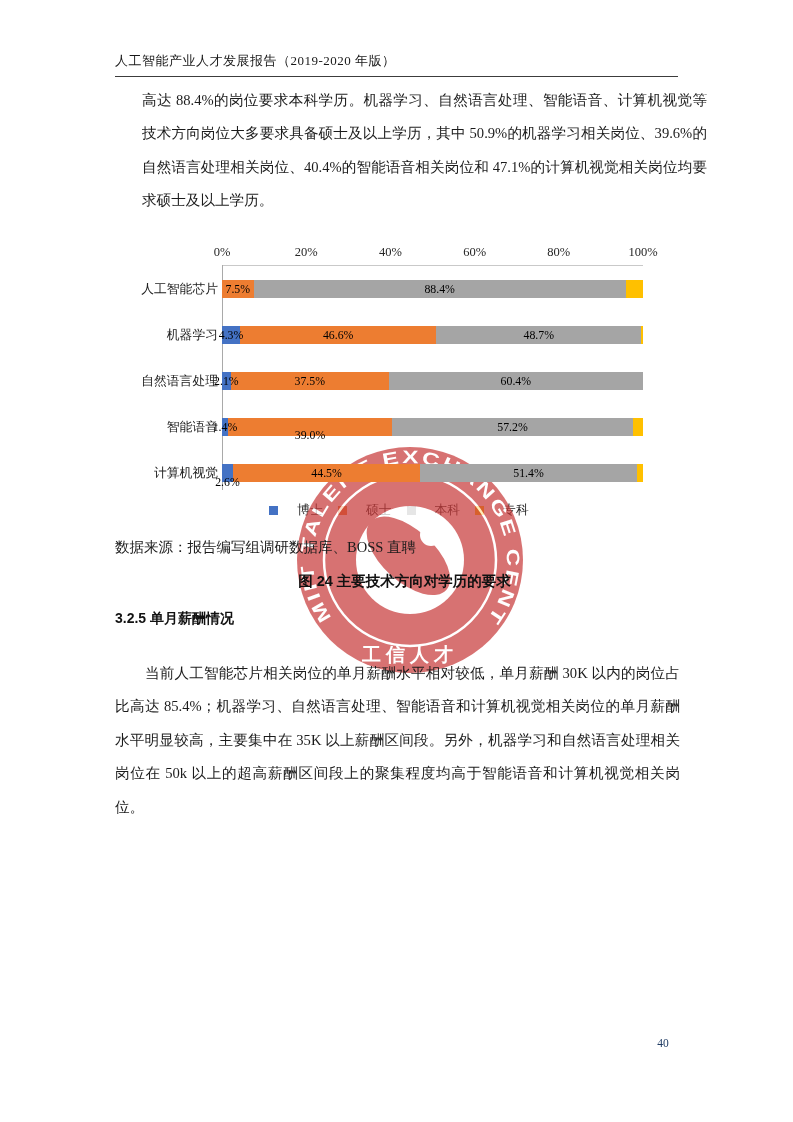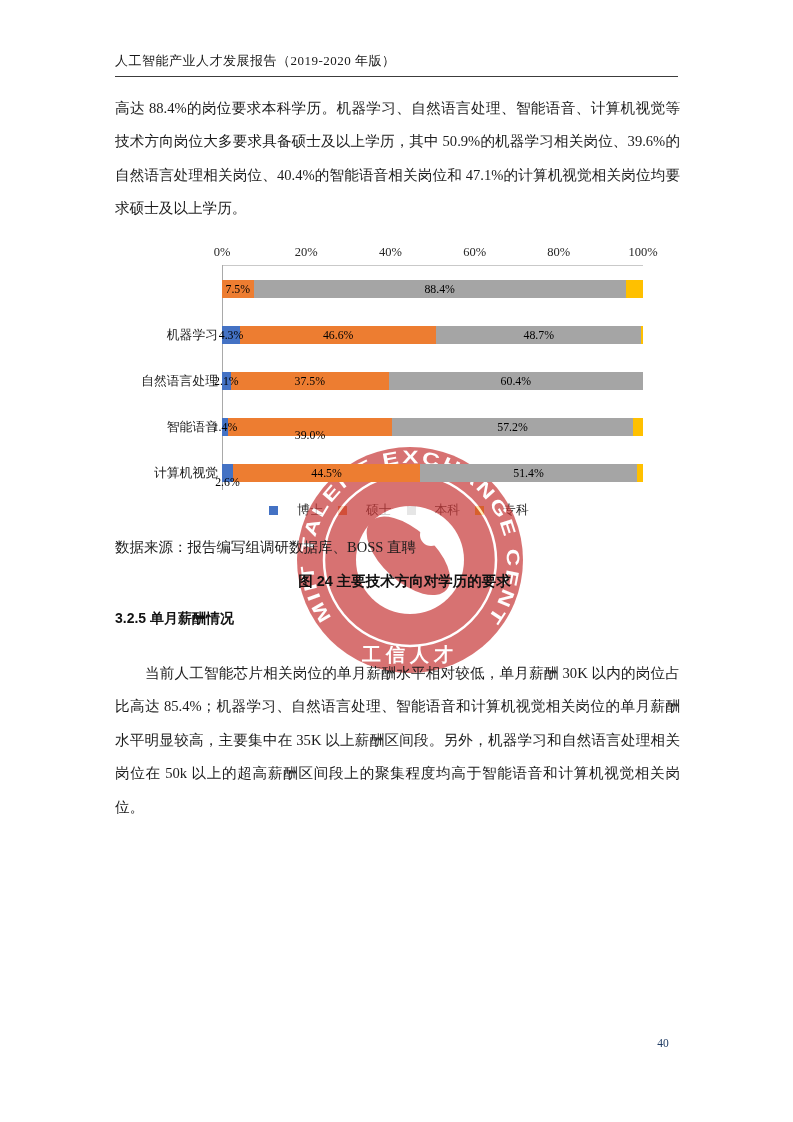--- a/index.html
+++ b/index.html
@@ -20,21 +20,21 @@
   .hdr-rule{
     left:115px;top:76px;width:563px;height:0;
     border-top:1.5px solid #3c3c3c;
   }
   .body-p{
     left:115px;width:565px;
     font-size:14.6px;line-height:33.4px;
     text-align:justify;color:#1b1b1b;
     margin:0;
   }
-  #para1{top:92px;}
+  #para1{top:84px;margin-left:27px;}
   #para2{top:657px;text-indent:2.05em;}
   #chart{left:0;top:0;width:793px;height:540px;}
   .tick{
     position:absolute;transform:translateX(-50%);
     font-size:12.5px;color:#262626;white-space:nowrap;
     font-family:"Liberation Serif", serif;
   }
   .plot-topline{position:absolute;left:222px;top:265px;width:421px;height:1px;background:#c9c9c9;}
   .plot-axis{position:absolute;left:222px;top:265px;width:1px;height:225px;background:#a9a9a9;}
   .cat-label{
@@ -107,20 +107,21 @@
 
   <div class="layer" id="chart">
     <div class="plot-topline"></div>
     <div class="plot-axis"></div>
   <div class="tick" style="left: 222px; top: 245px;">0%</div>
       <div class="tick" style="left: 306.2px; top: 245px;">20%</div>
       <div class="tick" style="left: 390.4px; top: 245px;">40%</div>
       <div class="tick" style="left: 474.6px; top: 245px;">60%</div>
       <div class="tick" style="left: 558.8px; top: 245px;">80%</div>
       <div class="tick" style="left: 643px; top: 245px;">100%</div>
+      <div class="cat-label" style="top: 280px;">人工智能芯片</div>
       <div class="seg" style="left: 222px; top: 280px; width: 31.575px; background: rgb(237, 125, 49);"></div>
       <div class="seg-label" style="left: 237.787px; top: 280px; text-align: right;">7.5%</div>
       <div class="seg" style="left: 253.575px; top: 280px; width: 372.164px; background: rgb(165, 165, 165);"></div>
       <div class="seg-label" style="left: 439.657px; top: 280px;">88.4%</div>
       <div class="seg" style="left: 625.739px; top: 280px; width: 17.261px; background: rgb(255, 192, 0);"></div>
       <div class="cat-label" style="top: 326px;">机器学习</div>
       <div class="seg" style="left: 222px; top: 326px; width: 18.103px; background: rgb(68, 114, 196);"></div>
       <div class="seg-label" style="left: 231.052px; top: 326px;">4.3%</div>
       <div class="seg" style="left: 240.103px; top: 326px; width: 196.186px; background: rgb(237, 125, 49);"></div>
       <div class="seg-label" style="left: 338.196px; top: 326px;">46.6%</div>

